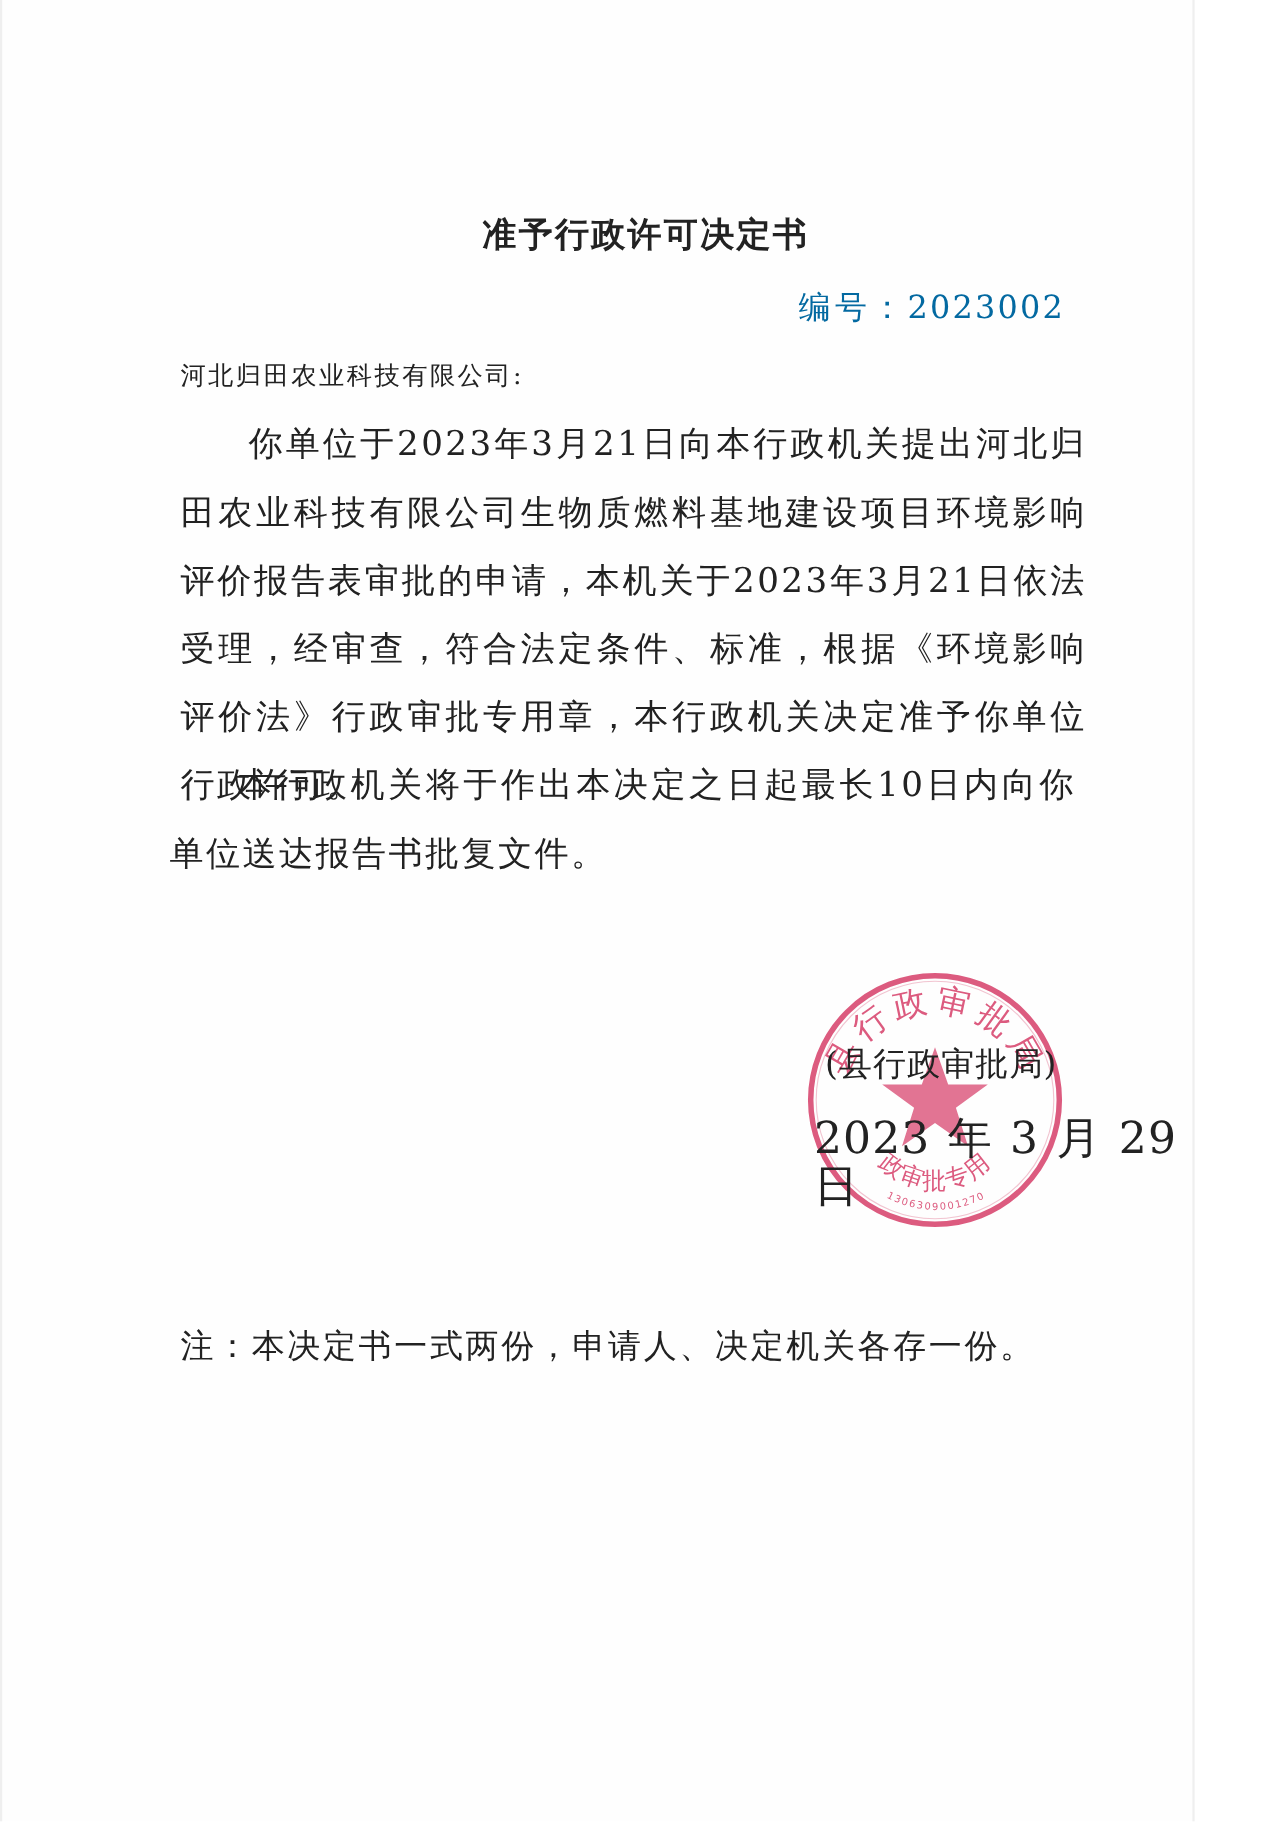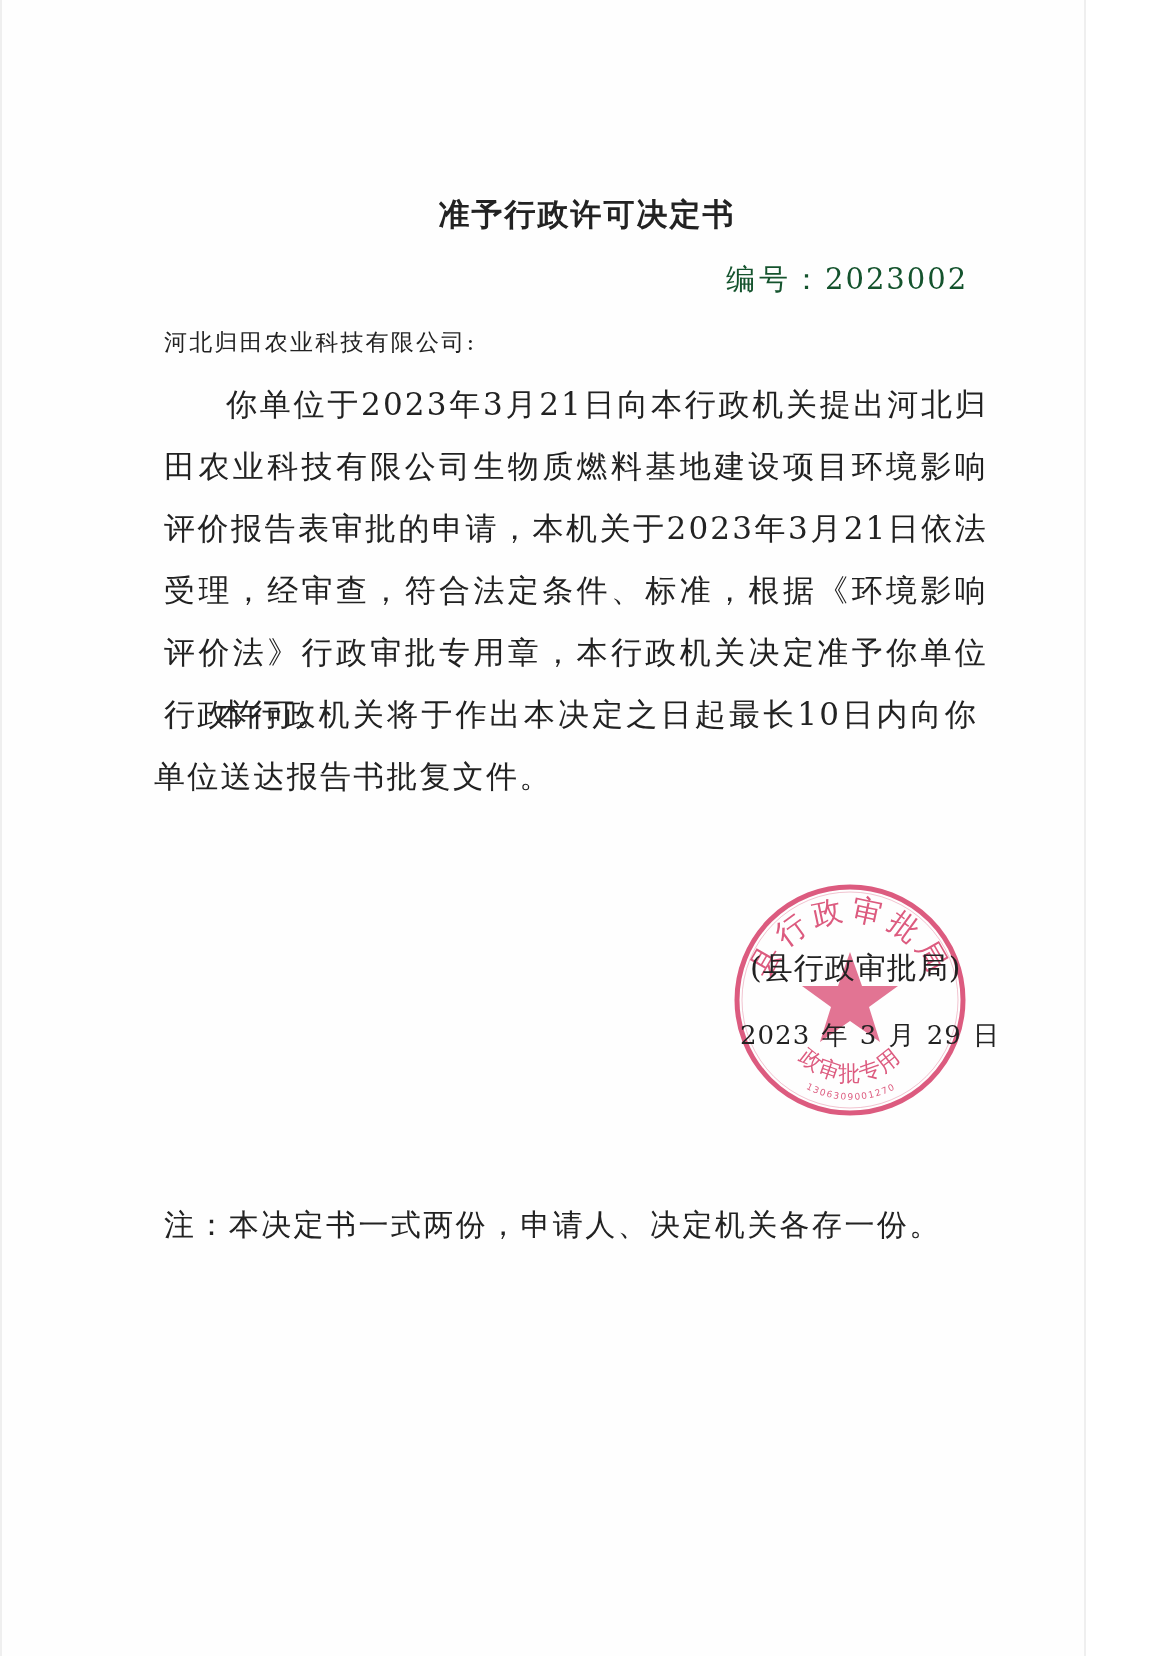--- a/index.html
+++ b/index.html
@@ -36,21 +36,21 @@
       color: #222;
       line-height: 44px;
     }
     .docno {
       position: absolute;
       left: 724px;
       top: 258px;
       font-size: 29px;
       line-height: 42px;
       letter-spacing: 2px;
-      color: #14532d;
+      color: #0369a1;
     }
     .docno .label { letter-spacing: 4px; }
     .body-text {
       position: absolute;
       left: 162px;
       width: 824px;
       font-size: 31px;
       line-height: 62px;
       color: #222;
       letter-spacing: 2.2px;
@@ -79,21 +79,21 @@
       font-size: 30px;
       line-height: 44px;
       letter-spacing: 1px;
       color: #222;
       z-index: 3;
     }
     .sig-date {
       position: absolute;
       left: 738px;
       top: 1013px;
-      font-size: 26px;
+      font-size: 40px;
       line-height: 44px;
       letter-spacing: 1px;
       color: #222;
       z-index: 3;
       word-spacing: 2px;
     }
     .seal {
       position: absolute;
       left: 730px;
       top: 882px;

